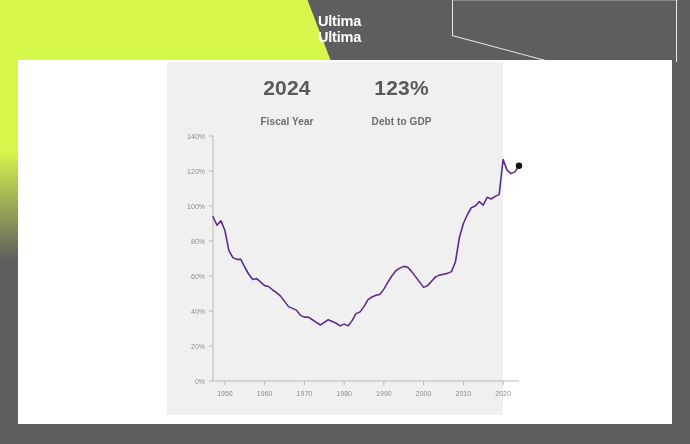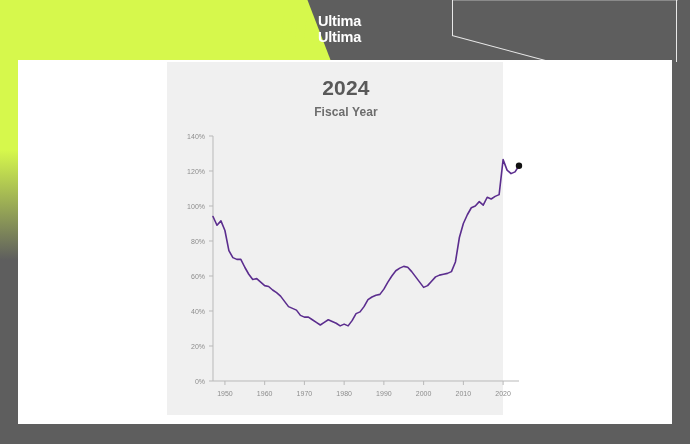--- a/index.html
+++ b/index.html
@@ -110,22 +110,22 @@
     gap: 58px;
   }
   .kpi { text-align: center; }
   .kpi-value {
     font-size: 21px;
     font-weight: bold;
     color: #595959;
     letter-spacing: 0.2px;
   }
   .kpi-label {
-    margin-top: 5px;
-    font-size: 12px;
+    margin-top: 16px;
+    font-size: 10px;
     font-weight: bold;
     color: #6d6d6d;
     letter-spacing: 0.1px;
   }
 
   
   .plot {
     position: absolute;
     left: 0; top: 66px;
     width: 358px; height: 287px;
@@ -162,20 +162,24 @@
   </div>
 
   <div class="card"></div>
 
   <div class="panel">
 
     <div class="kpis">
       <div class="kpi">
         <div class="kpi-value">2024</div>
         <div class="kpi-label">Fiscal Year</div>
+      </div>
+      <div class="kpi">
+        <div class="kpi-value">123%</div>
+        <div class="kpi-label">Debt to GDP</div>
       </div>
     </div>
 
     <div class="plot">
       <svg id="chart-svg" width="358" height="287" viewBox="0 0 358 287">
           <line x1="46" y1="8" x2="46" y2="253" stroke="#b9b9b9" stroke-width="1"></line>
           <line x1="46" y1="253" x2="352" y2="253" stroke="#b9b9b9" stroke-width="1"></line>
           <line x1="42" y1="253" x2="46" y2="253" stroke="#b9b9b9" stroke-width="1"></line>
           <text x="38" y="255.6" text-anchor="end" class="axis-text">0%</text>
           <line x1="42" y1="218" x2="46" y2="218" stroke="#b9b9b9" stroke-width="1"></line>

